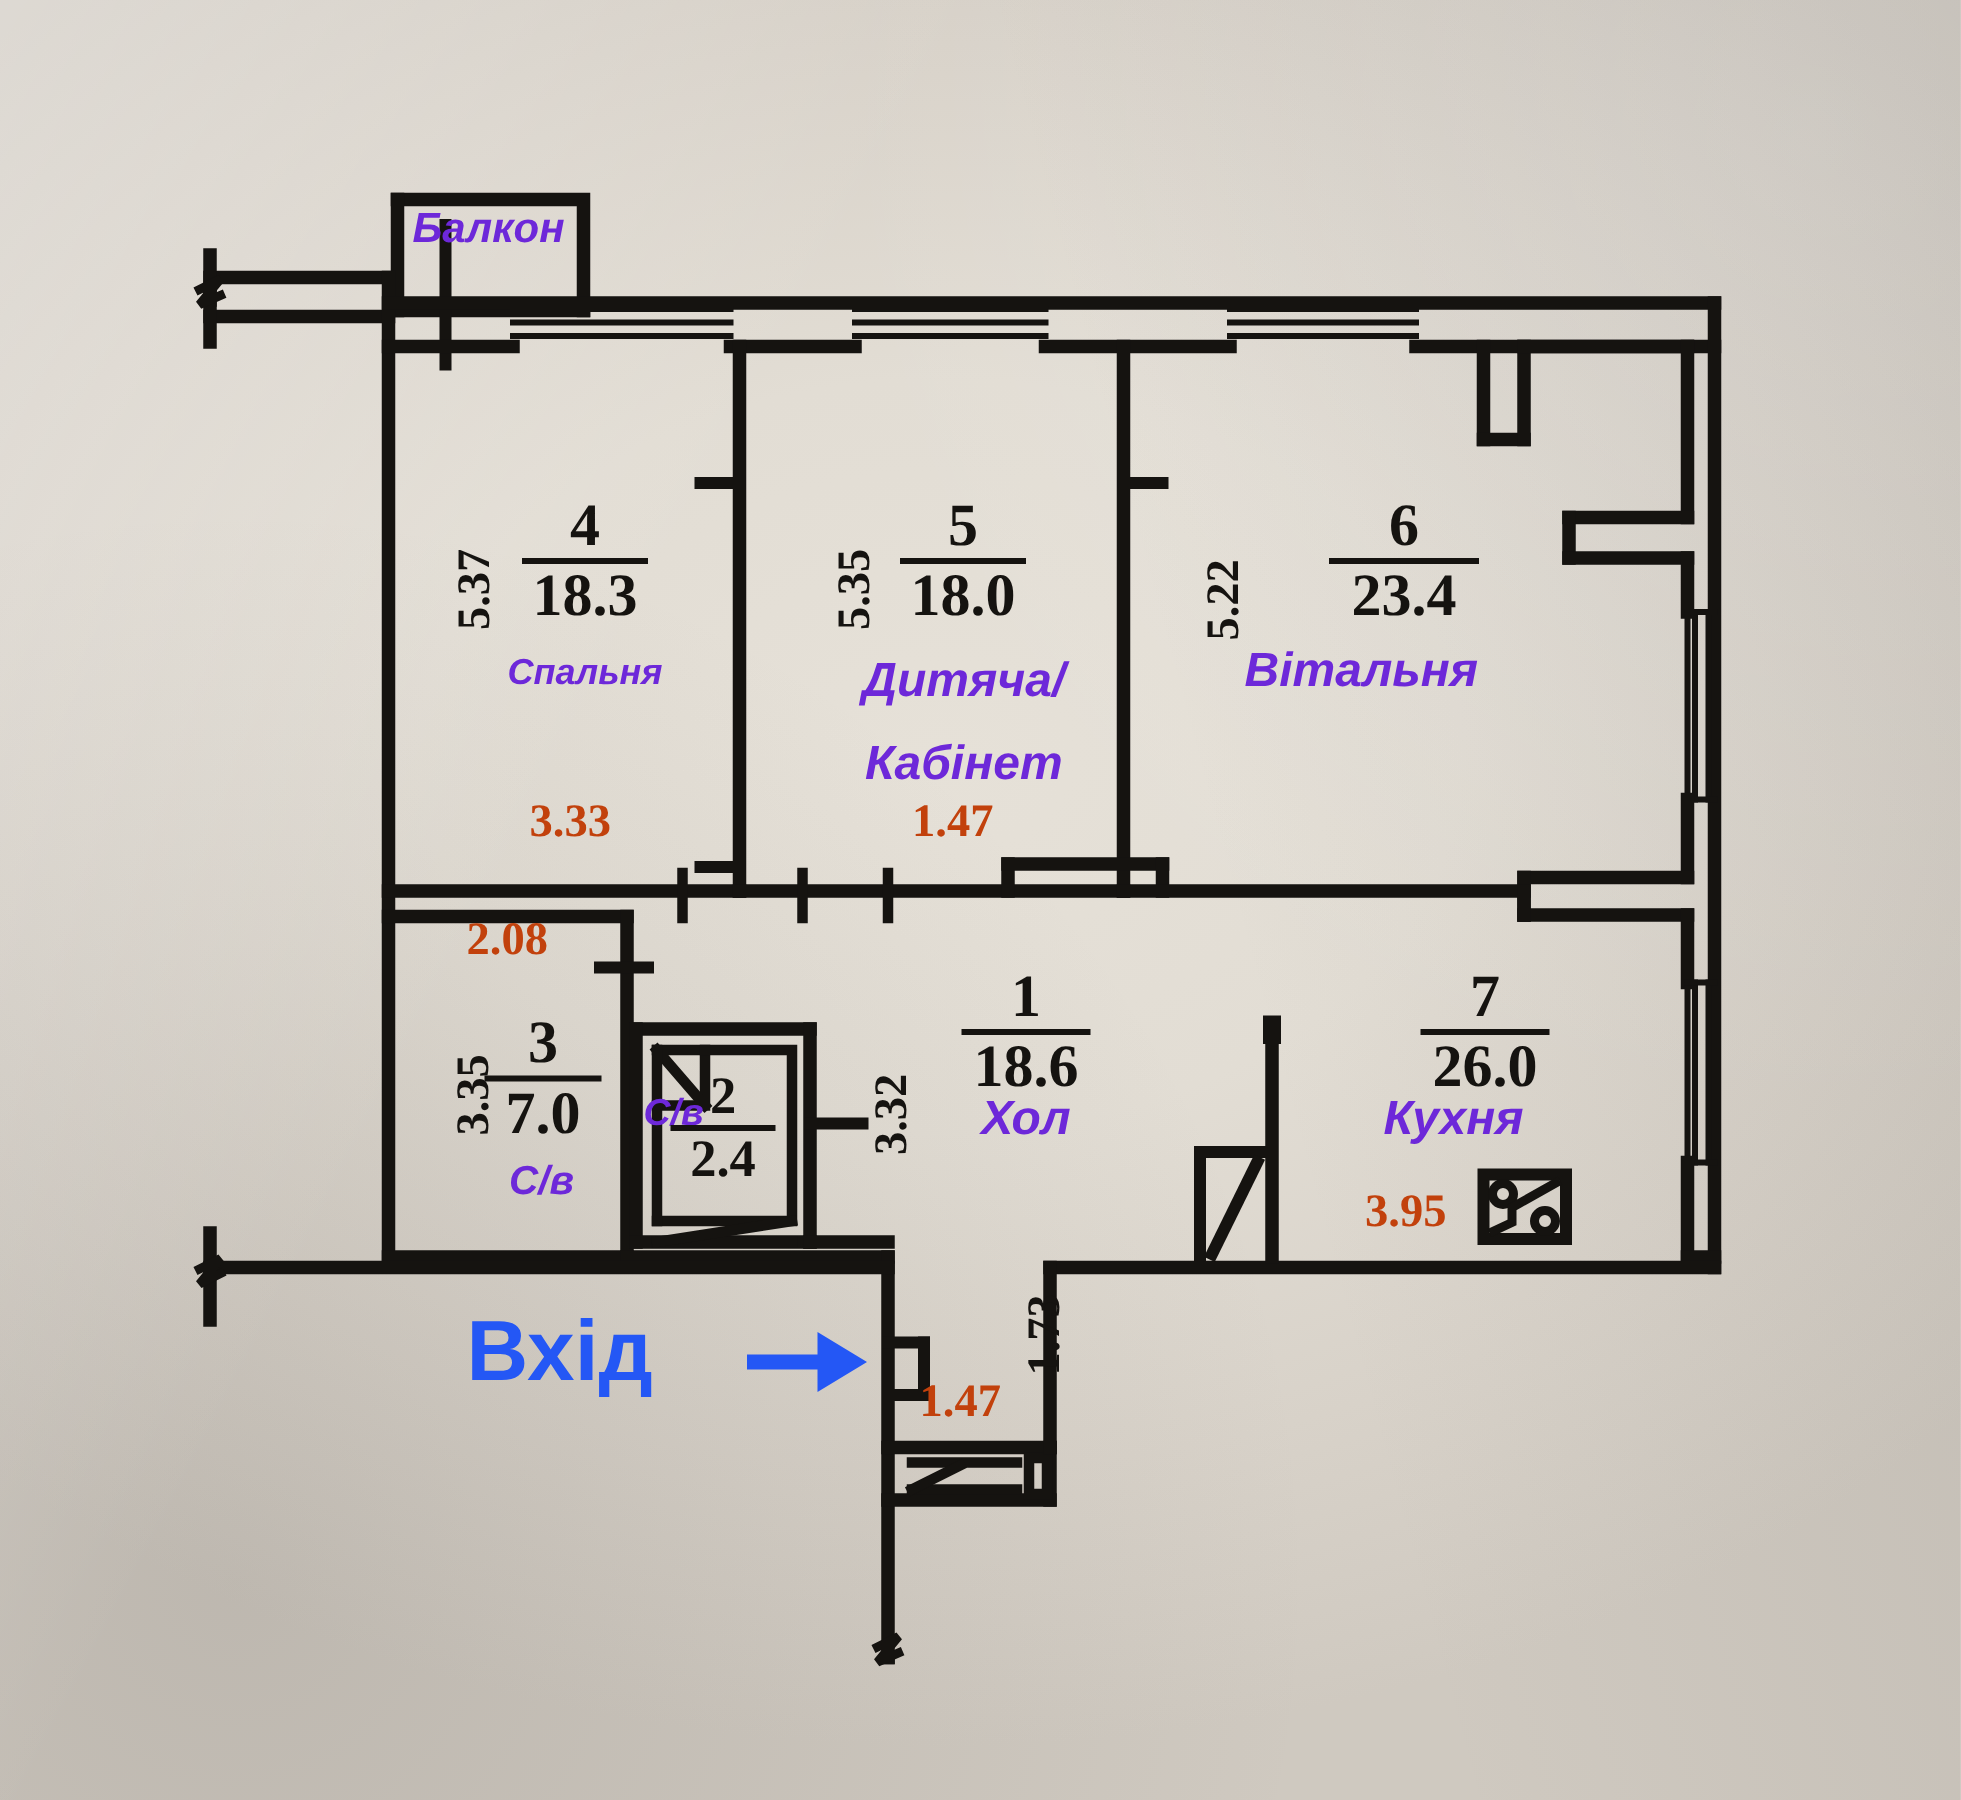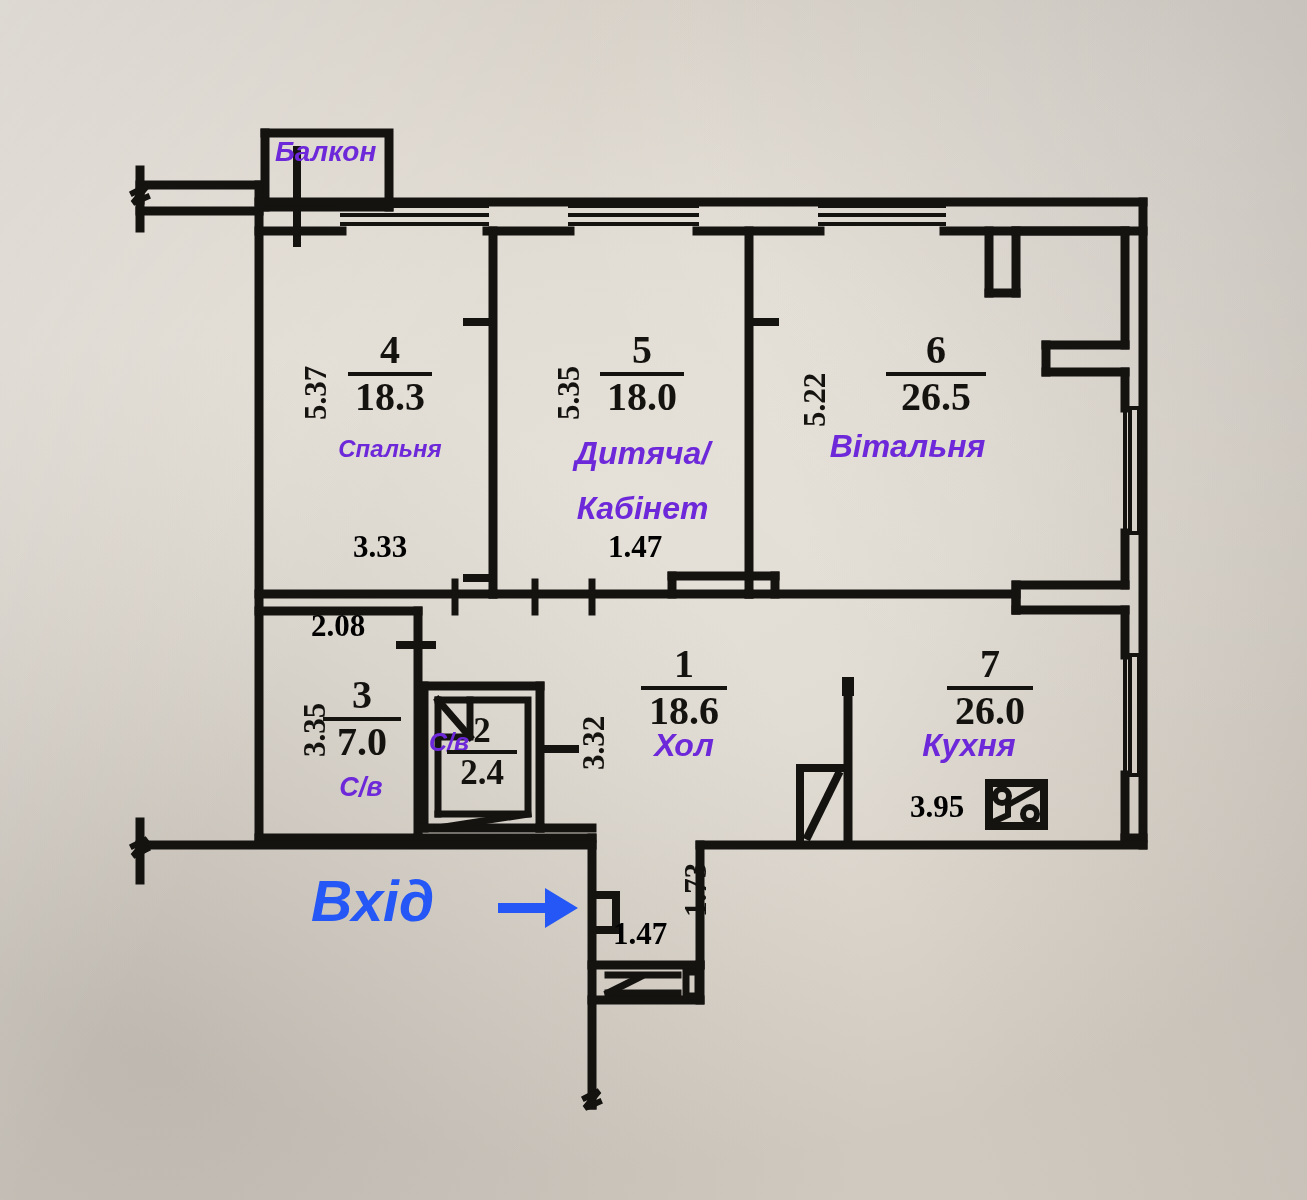--- a/index.html
+++ b/index.html
@@ -29,21 +29,21 @@
     position:absolute;
     color:#6d28d9;
     font-style:italic;
     font-weight:bold;
     white-space:nowrap;
     line-height:1.04;
     text-align:center;
   }
   .num{
     position:absolute;
-    color:#000000;
+    color:#c2410c;
     font-family:"Liberation Serif", serif;
     font-weight:bold;
     white-space:nowrap;
     text-align:center;
     line-height:1.02;
   }
   .frac{
     position:absolute;
     color:#151310;
     font-family:"Liberation Serif", serif;
@@ -59,21 +59,21 @@
     color:#151310;
     font-family:"Liberation Serif", serif;
     font-weight:bold;
     white-space:nowrap;
     transform-origin:0 0;
     transform:rotate(-90deg);
   }
   .entr{
     position:absolute;
     color:#2457f5;
-    font-style:italic;font-weight:bold;
+    font-weight:bold;
     white-space:nowrap;
   }
 </style>
 </head>
 <body>
 
 <div id="paper"></div>
 
 <svg id="plan" viewBox="0 0 1307 1200">
   <g fill="none" stroke="#151310" stroke-width="9" stroke-linecap="square" stroke-linejoin="miter">
@@ -265,21 +265,21 @@
   <span class="b">18.0</span>
 </div>
 <div class="lbl" style="left:535px;top:437px;width:215px;font-size:32px;">Дитяча/</div>
 <div class="lbl" style="left:535px;top:492px;width:215px;font-size:32px;">Кабінет</div>
 <div class="dimv" style="left:551px;top:420px;font-size:31px;">5.35</div>
 <div class="num" style="left:608px;top:531px;font-size:31px;">1.47</div>
 
 <div class="frac" style="left:886px;top:330px;width:100px;font-size:40px;">
   <span class="t">6</span>
   <span class="bar"></span>
-  <span class="b">26.5</span>
+  <span class="b">23.4</span>
 </div>
 <div class="lbl" style="left:810px;top:430px;width:195px;font-size:32px;">Вітальня</div>
 <div class="dimv" style="left:797px;top:427px;font-size:31px;">5.22</div>
 
 <div class="num" style="left:311px;top:610px;font-size:31px;">2.08</div>
 <div class="frac" style="left:323px;top:675px;width:78px;font-size:40px;">
   <span class="t">3</span>
   <span class="bar"></span>
   <span class="b">7.0</span>
 </div>

